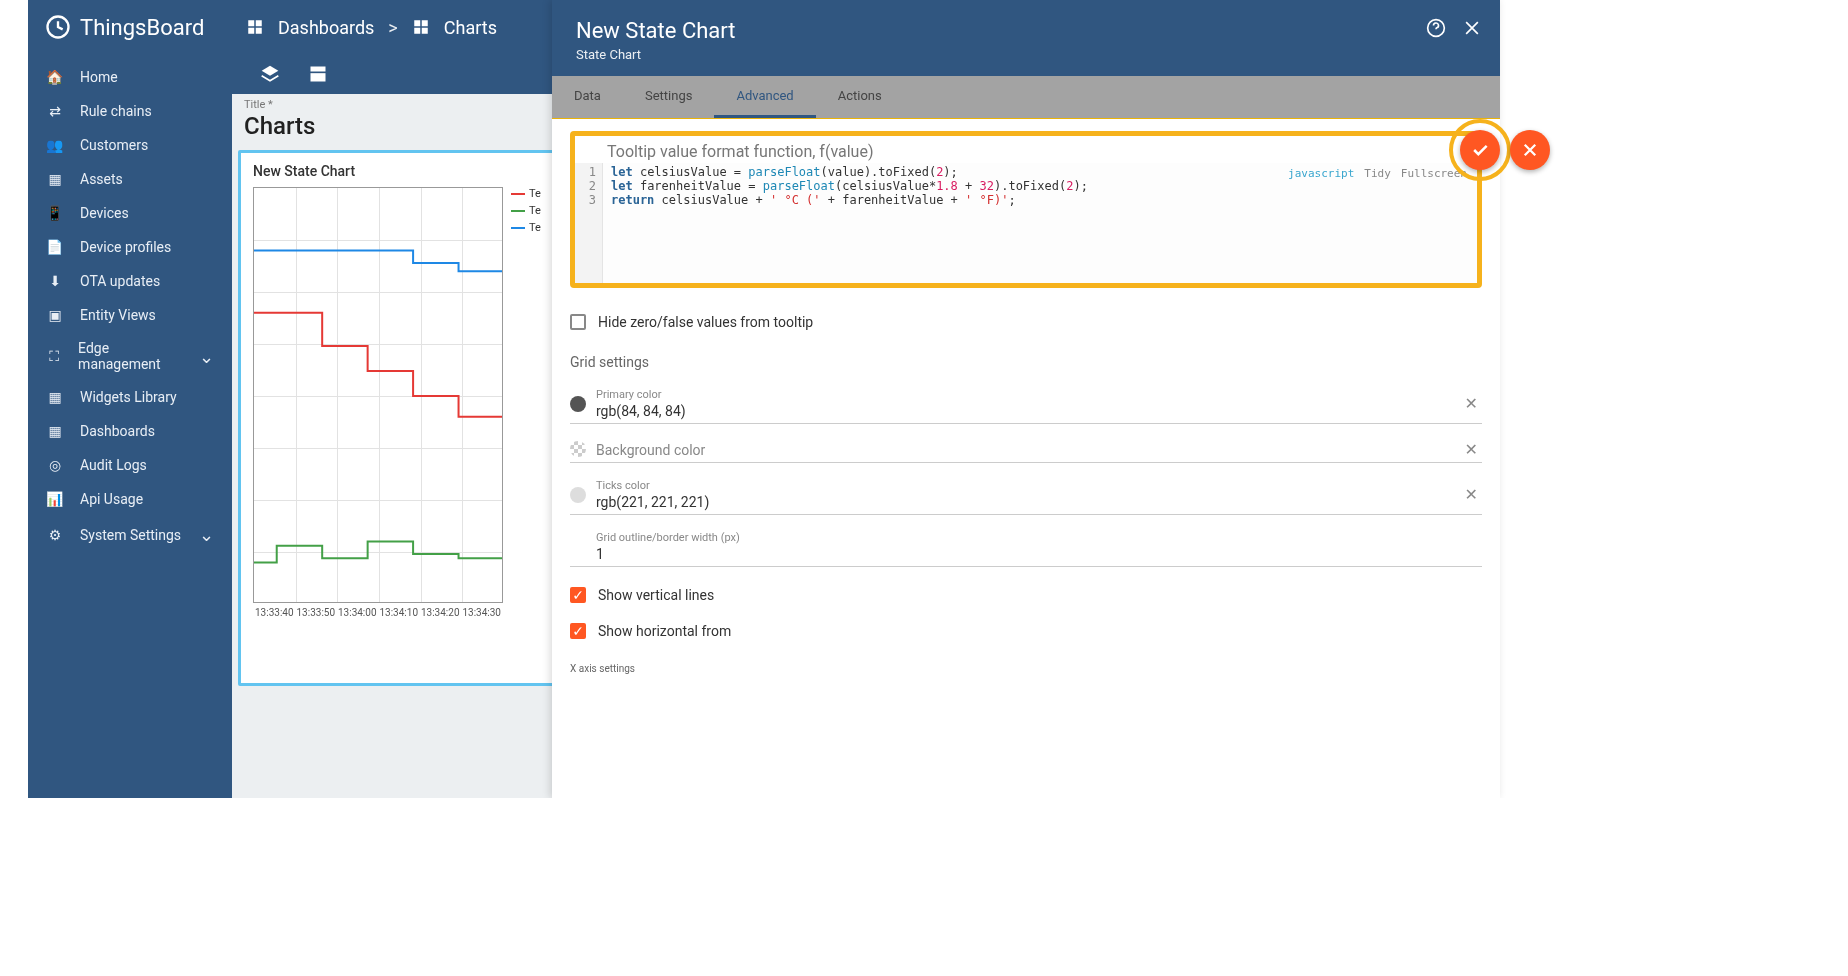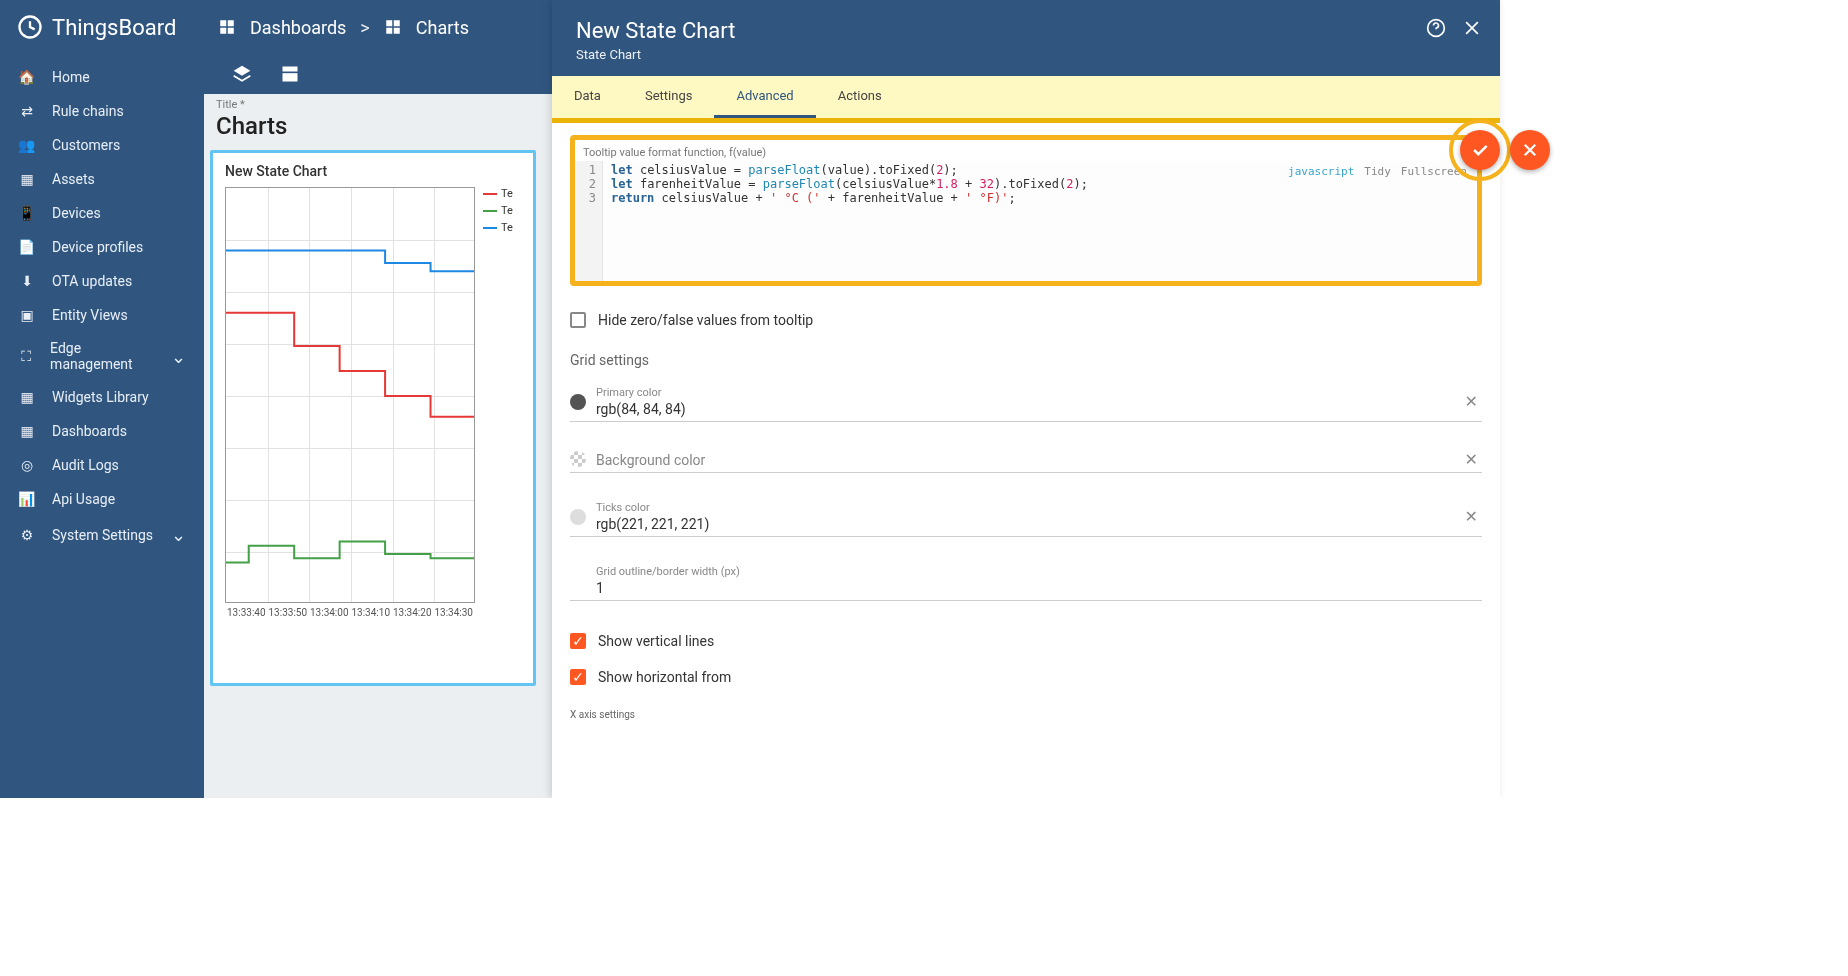--- a/index.html
+++ b/index.html
@@ -1,17 +1,17 @@
 <!DOCTYPE html>
 <html><head>
 <meta charset="utf-8">
 <style>
 * { margin: 0; padding: 0; box-sizing: border-box; }
 body { font-family: Roboto, "Helvetica Neue", Arial, sans-serif; font-size: 14px; color: #333; background: #fff; overflow: hidden; }
-.app { display: flex; height: 798px; width: 1500px; position: relative; }
+.app { display: flex; height: 798px; width: 1500px; position: relative; padding-left: 28px; }
 .sidebar { width: 204px; background: #305680; color: #fff; flex-shrink: 0; }
 .logo-row { display: flex; align-items: center; gap: 8px; padding: 12px 16px; height: 54px; }
 .logo-ico { width: 28px; height: 28px; }
 .logo-txt { font-size: 22px; font-weight: 400; }
 .nav { list-style: none; padding: 6px 0; }
 .nav-item { display: flex; align-items: center; gap: 16px; padding: 8px 18px; cursor: pointer; font-size: 14px; color: #e8eef5; }
 .nav-item .ico { width: 18px; height: 18px; display: flex; align-items: center; justify-content: center; }
 .nav-item .chev { margin-left: auto; font-size: 18px; }
 .main { flex: 1; display: flex; flex-direction: column; position: relative; background: #305680; }
 .topbar { height: 54px; display: flex; align-items: center; padding: 0 14px; color: #fff; }
@@ -37,40 +37,40 @@
 .grid-h { position: absolute; left: 0; right: 0; height: 1px; background: #e2e2e2; }
 .legend { margin-left: 8px; font-size: 11px; overflow: hidden; white-space: nowrap; }
 .legend-row { display: flex; align-items: center; gap: 4px; margin-bottom: 4px; }
 .legend-swatch { width: 14px; height: 2px; }
 .xaxis { display: flex; justify-content: space-between; font-size: 10px; color: #555; padding: 4px 2px 0; width: 250px; }
 .side-panel { position: absolute; top: 0; right: 0; bottom: 0; width: 948px; background: #fff; box-shadow: -2px 0 8px rgba(0,0,0,.15); display: flex; flex-direction: column; }
 .panel-head { background: #305680; color: #fff; padding: 18px 24px 14px; position: relative; }
 .panel-head h1 { font-size: 22px; font-weight: 400; margin-bottom: 4px; }
 .panel-head .sub { font-size: 13px; opacity: .9; }
 .head-icons { position: absolute; right: 18px; top: 18px; display: flex; gap: 16px; }
-.tabline { display: flex; background: #fef9c3; border-bottom: 5px solid #eab308; }
+.tabline { display: flex; background: #a3a3a3; border-bottom: 1px solid #eab308; }
 .tab { padding: 12px 22px; font-size: 13px; cursor: pointer; color: #444; border-bottom: 3px solid transparent; }
 .tab.active { border-bottom-color: #305680; color: #305680; }
 .panel-body { flex: 1; overflow: auto; padding: 12px 18px 30px; }
 .code-highlight { border: 5px solid #f6b21c; border-radius: 4px; padding: 0; margin-bottom: 16px; position: relative; }
-.code-label { font-size: 11px; color: #777; padding: 6px 8px 2px; }
+.code-label { font-size: 16px; color: #777; padding: 6px 8px 2px; margin-left: 24px; }
 .code-editor { display: flex; background: #fdfdfd; min-height: 120px; font-family: Consolas, Menlo, monospace; font-size: 12px; }
 .gutter { width: 28px; background: #f3f3f3; border-right: 1px solid #e4e4e4; text-align: right; padding: 2px 6px 2px 0; color: #888; }
 .code { flex: 1; padding: 2px 8px; white-space: pre; position: relative; }
 .code .kw { color: #2a6496; font-weight: bold; }
 .code .fn { color: #1e88b5; }
 .code .num { color: #d81b60; }
 .code .str { color: #d32f2f; }
 .editor-actions { position: absolute; right: 10px; top: 4px; display: flex; gap: 10px; font-size: 11px; color: #888; }
 .editor-actions .js { color: #3AA6CE; }
 .check-row { display: flex; align-items: center; gap: 12px; padding: 10px 0; }
 .cbx { width: 16px; height: 16px; border: 2px solid #888; border-radius: 2px; display: inline-flex; align-items: center; justify-content: center; }
 .cbx.checked { background: #ff5722; border-color: #ff5722; color: #fff; }
 .section-title { font-size: 14px; color: #666; margin: 14px 0 12px; }
-.field-row { display: flex; align-items: center; gap: 10px; border-bottom: 1px solid #ccc; padding: 6px 0 4px; margin-bottom: 22px; position: relative; }
+.field-row { display: flex; align-items: center; gap: 10px; border-bottom: 1px solid #ccc; padding: 6px 0 4px; margin-bottom: 10px; position: relative; }
 .swatch { width: 16px; height: 16px; border-radius: 50%; }
 .swatch.hatched { background-image: repeating-conic-gradient(#ccc 0 25%, #fff 0 50%); background-size: 8px 8px; }
 .field-col { flex: 1; display: flex; flex-direction: column; }
 .flabel { font-size: 11px; color: #888; }
 .fval { font-size: 14px; padding-top: 2px; }
 .clear { position: absolute; right: 4px; color: #888; cursor: pointer; font-size: 16px; }
 .x-settings { font-size: 10px; color: #666; margin-top: 14px; }
 .floats { position: absolute; top: 130px; right: -50px; display: flex; gap: 10px; z-index: 50; }
 .fab { width: 40px; height: 40px; border-radius: 50%; display: flex; align-items: center; justify-content: center; color: #fff; box-shadow: 0 2px 5px rgba(0,0,0,.3); cursor: pointer; }
 .fab-apply { background: #ff5722; }

